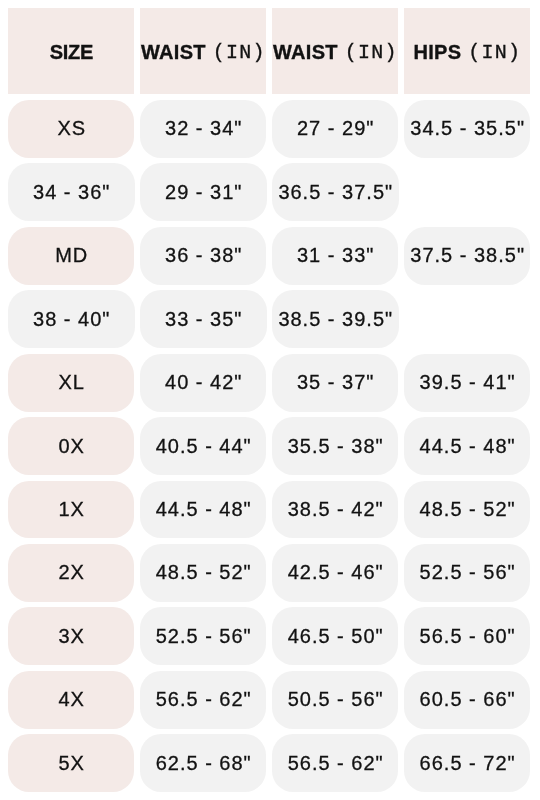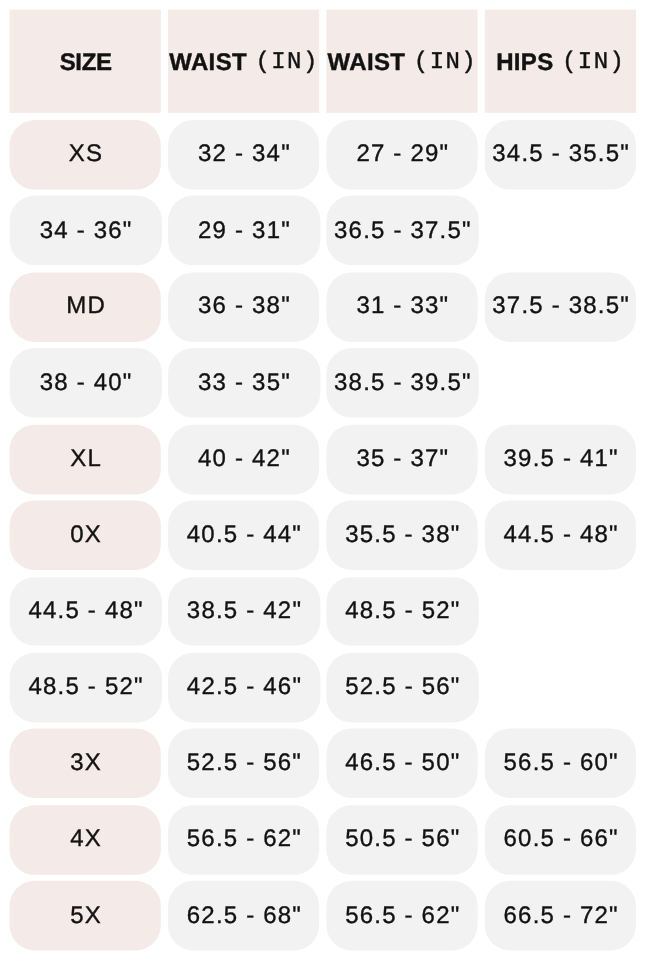--- a/index.html
+++ b/index.html
@@ -128,25 +128,27 @@
     <div class="cell value-cell" data-name="cell-waist">35 - 37"</div>
     <div class="cell value-cell" data-name="cell-hips">39.5 - 41"</div>
   </div>
   <div class="chart-row data-row" data-name="table-row">
     <div class="cell size-cell" data-name="cell-size">0X</div>
     <div class="cell value-cell" data-name="cell-bust">40.5 - 44"</div>
     <div class="cell value-cell" data-name="cell-waist">35.5 - 38"</div>
     <div class="cell value-cell" data-name="cell-hips">44.5 - 48"</div>
   </div>
   <div class="chart-row data-row" data-name="table-row">
+    <div class="cell size-cell" data-name="cell-size">1X</div>
     <div class="cell value-cell" data-name="cell-bust">44.5 - 48"</div>
     <div class="cell value-cell" data-name="cell-waist">38.5 - 42"</div>
     <div class="cell value-cell" data-name="cell-hips">48.5 - 52"</div>
   </div>
   <div class="chart-row data-row" data-name="table-row">
+    <div class="cell size-cell" data-name="cell-size">2X</div>
     <div class="cell value-cell" data-name="cell-bust">48.5 - 52"</div>
     <div class="cell value-cell" data-name="cell-waist">42.5 - 46"</div>
     <div class="cell value-cell" data-name="cell-hips">52.5 - 56"</div>
   </div>
   <div class="chart-row data-row" data-name="table-row">
     <div class="cell size-cell" data-name="cell-size">3X</div>
     <div class="cell value-cell" data-name="cell-bust">52.5 - 56"</div>
     <div class="cell value-cell" data-name="cell-waist">46.5 - 50"</div>
     <div class="cell value-cell" data-name="cell-hips">56.5 - 60"</div>
   </div>

